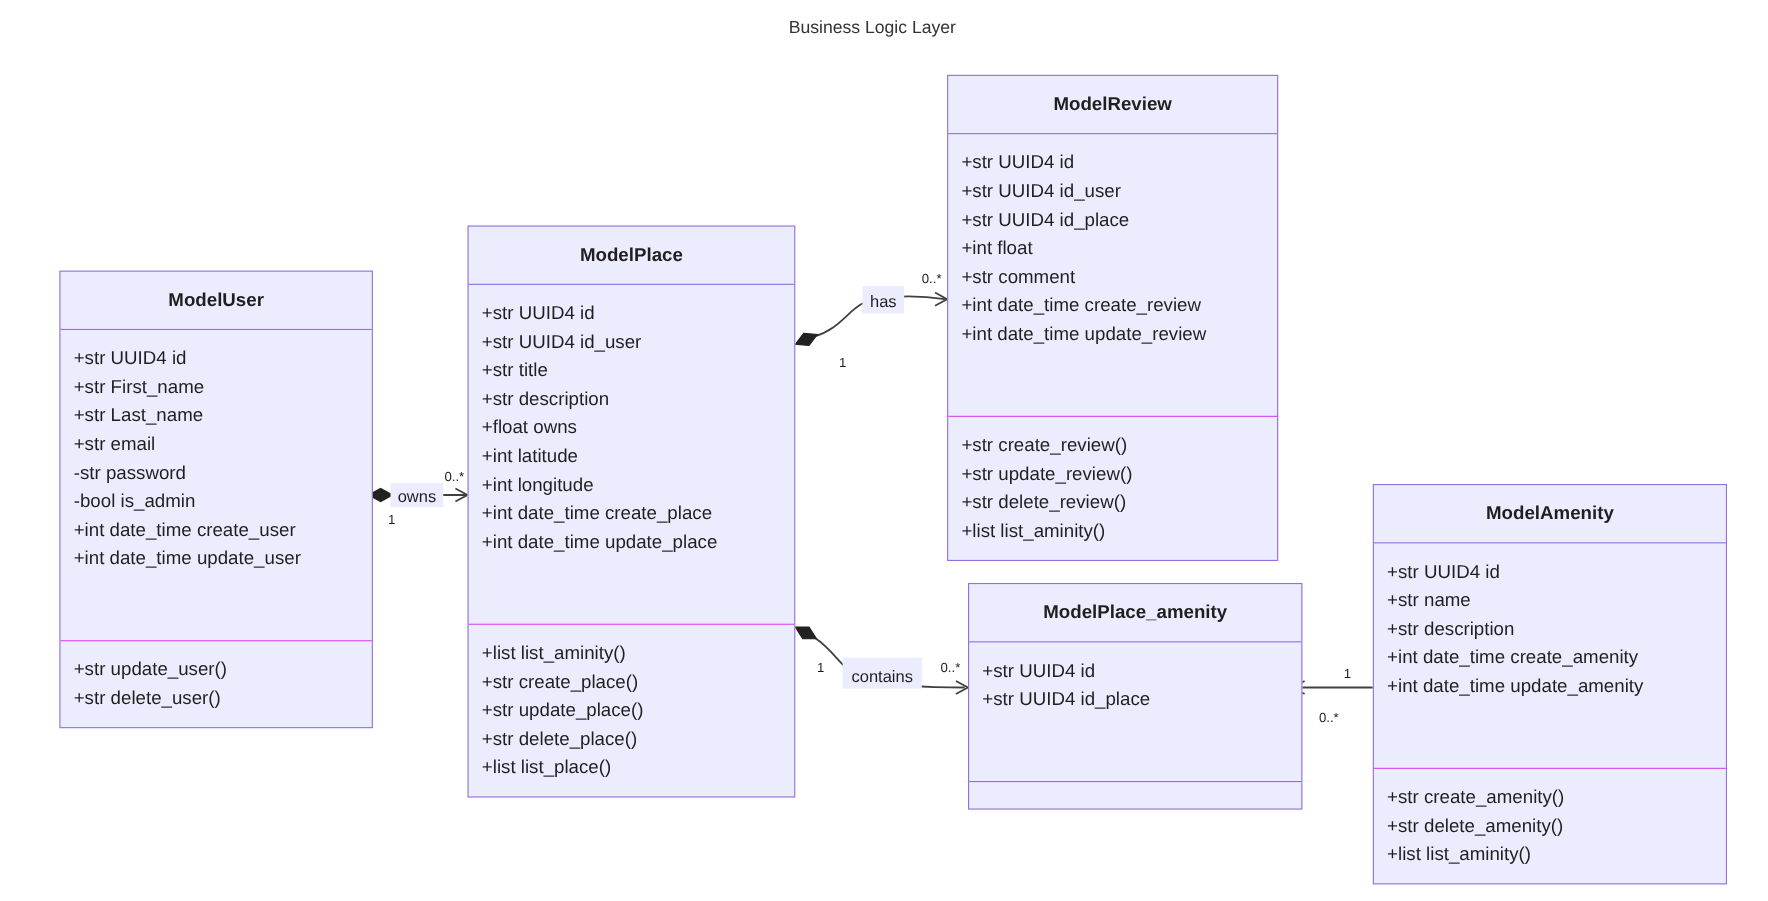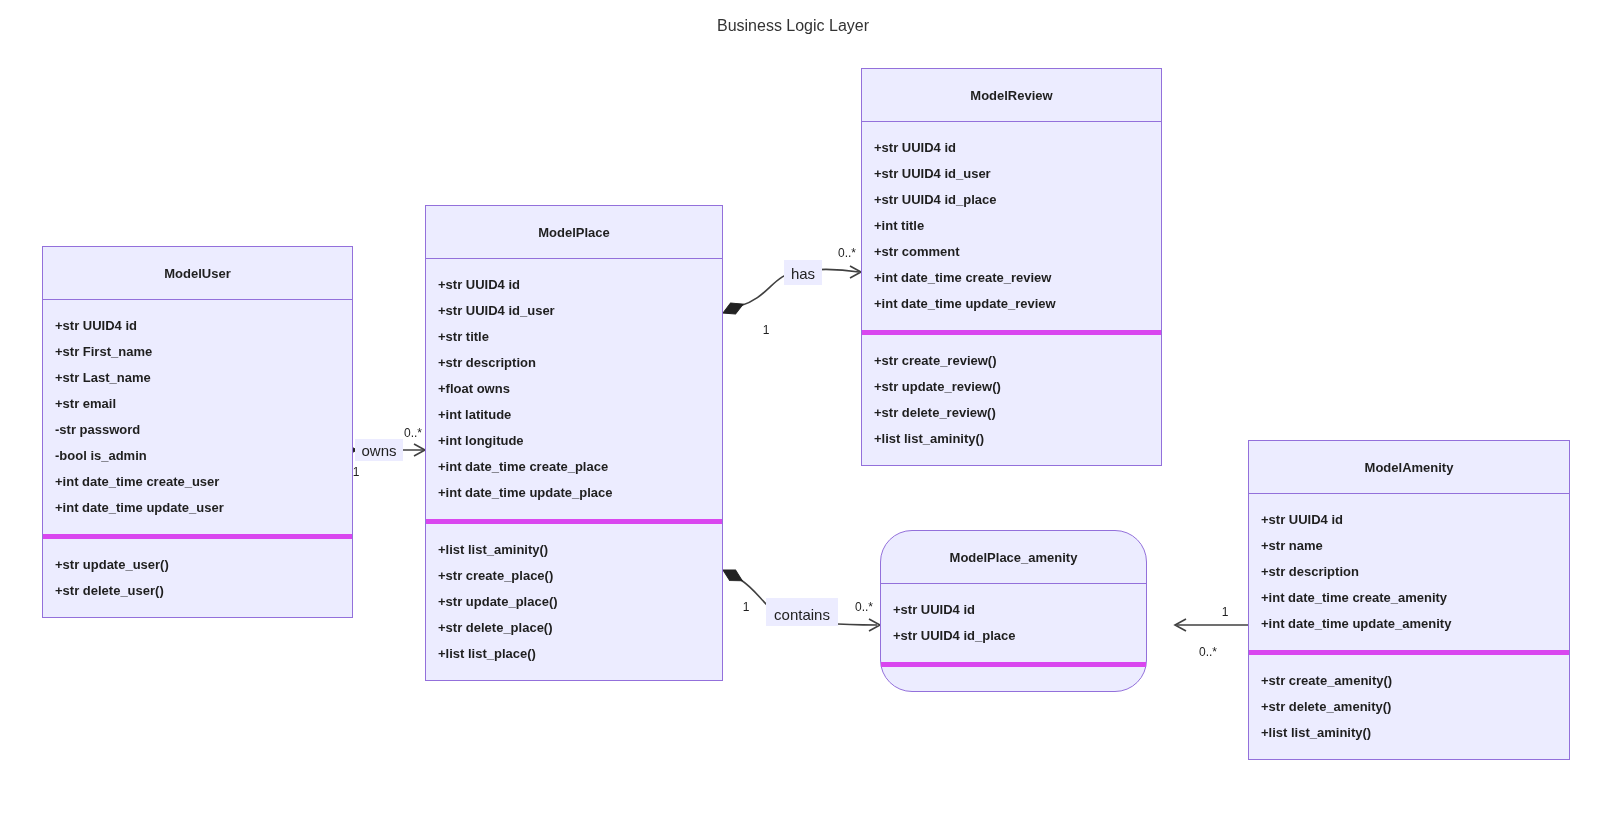--- a/index.html
+++ b/index.html
@@ -16,35 +16,35 @@
     transform:translateX(-50%);
     font-size:16px;
     color:#333333;
     white-space:nowrap;
   }
   .class-box{
     position:absolute;
     background:#ECECFF;
     border:1px solid #9370DB;
     box-sizing:border-box;
-    font-size:13px;
+    font-size:17px;
   }
   .class-header{
     height:53px;
     display:flex;align-items:center;justify-content:center;
     font-weight:bold;
     border-bottom:1px solid #9370DB;
     box-sizing:border-box;
   }
   .class-attrs,.class-methods{
     padding:13px 10px 13px 12px;
-    font-weight:bold;
   }
   .class-methods{
-    border-top:5px solid #d946ef;
+    border-top:1px solid #d946ef;
+    margin-top:48px;
   }
   .class-methods.empty{
     height:24px;
     padding:0;
   }
   .member-row{
     line-height:26px;
     white-space:nowrap;
   }
   svg#edges{
@@ -94,21 +94,21 @@
     <text class="edge-label" x="802" y="620">contains</text>
     <text class="edge-mult" x="746" y="611">1</text>
     <text class="edge-mult" x="864" y="611">0..*</text>
 
     <path class="edge-line" d="M 1177,625 L 1248,625"></path>
     <polyline class="edge-arrow" points="1186,619 1175,625 1186,631"></polyline>
     <text class="edge-mult" x="1225" y="616">1</text>
     <text class="edge-mult" x="1208" y="656">0..*</text>
   </svg>
 
-  <div class="class-box" style="left:42px;top:246px;width:311px;">
+  <div class="class-box" style="left:54px;top:246px;width:285px;">
     <div class="class-header">ModelUser</div>
     <div class="class-attrs">
         <div class="member-row">+str UUID4 id</div>
         <div class="member-row">+str First_name</div>
         <div class="member-row">+str Last_name</div>
         <div class="member-row">+str email</div>
         <div class="member-row">-str password</div>
         <div class="member-row">-bool is_admin</div>
         <div class="member-row">+int date_time create_user</div>
         <div class="member-row">+int date_time update_user</div>
@@ -140,34 +140,34 @@
         <div class="member-row">+list list_place()</div>
       </div>
   </div>
 
   <div class="class-box" style="left:861px;top:68px;width:301px;">
     <div class="class-header">ModelReview</div>
     <div class="class-attrs">
         <div class="member-row">+str UUID4 id</div>
         <div class="member-row">+str UUID4 id_user</div>
         <div class="member-row">+str UUID4 id_place</div>
-        <div class="member-row">+int title</div>
+        <div class="member-row">+int float</div>
         <div class="member-row">+str comment</div>
         <div class="member-row">+int date_time create_review</div>
         <div class="member-row">+int date_time update_review</div>
       </div>
     <div class="class-methods">
         <div class="member-row">+str create_review()</div>
         <div class="member-row">+str update_review()</div>
         <div class="member-row">+str delete_review()</div>
         <div class="member-row">+list list_aminity()</div>
       </div>
   </div>
 
-  <div class="class-box" style="left:880px;top:530px;width:267px;border-radius:32px;">
+  <div class="class-box" style="left:880px;top:530px;width:304px;">
     <div class="class-header">ModelPlace_amenity</div>
     <div class="class-attrs">
         <div class="member-row">+str UUID4 id</div>
         <div class="member-row">+str UUID4 id_place</div>
       </div>
     <div class="class-methods empty"></div>
   </div>
 
   <div class="class-box" style="left:1248px;top:440px;width:322px;">
     <div class="class-header">ModelAmenity</div>

